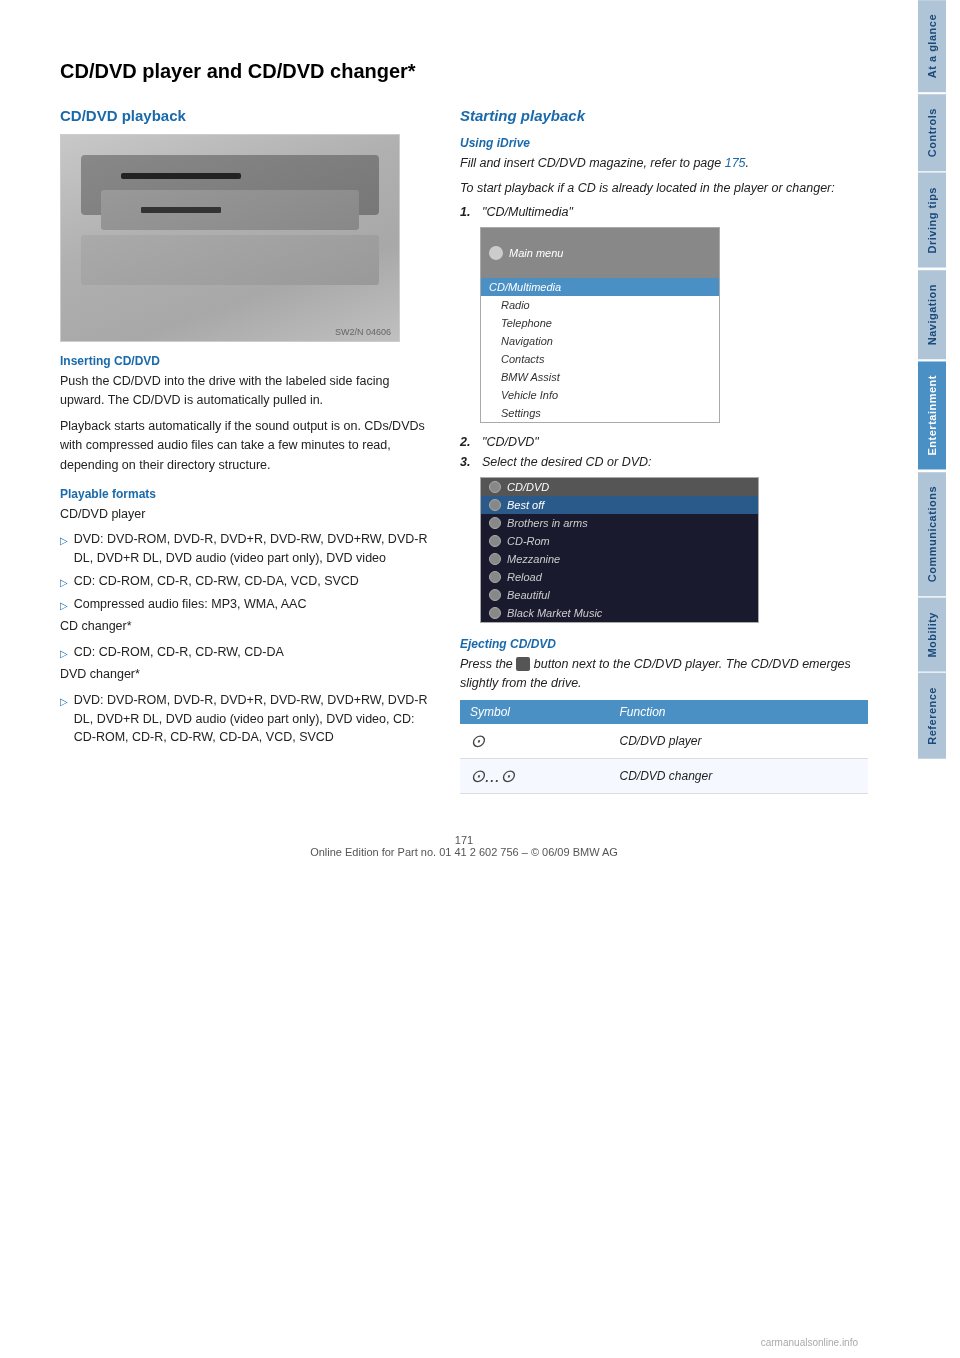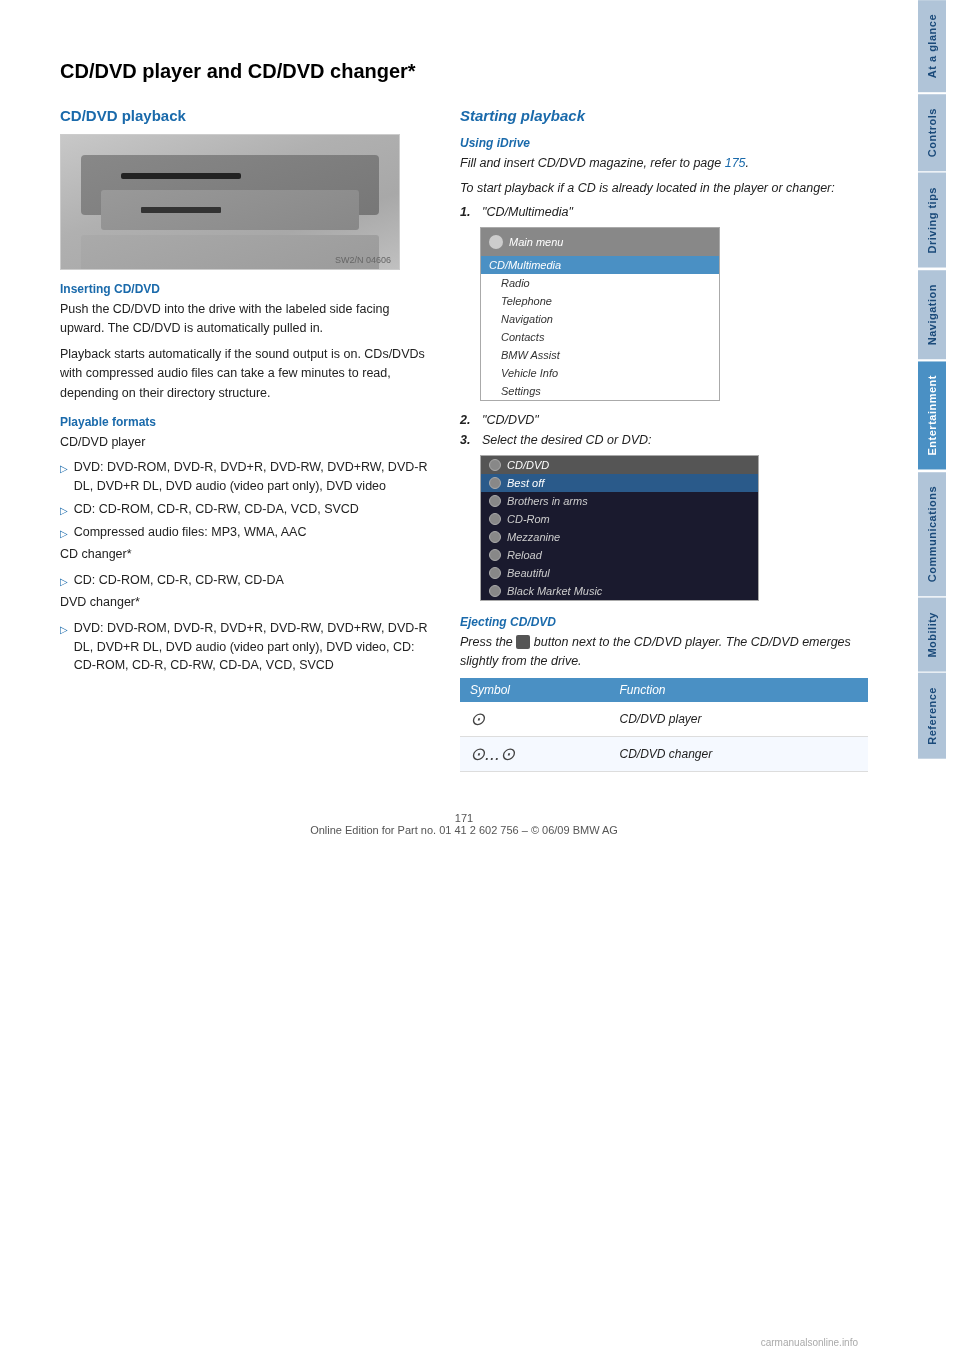--- a/index.html
+++ b/index.html
@@ -79,21 +79,21 @@
     .subsection-heading {
       font-size: 12px;
       font-weight: bold;
       color: #1a6aab;
       margin-bottom: 4px;
       margin-top: 12px;
     }
 
     .car-image {
       width: 340px;
-      height: 136px;
+      height: 208px;
       background: #e8e8e8;
       border: 1px solid #ccc;
       margin-bottom: 12px;
       position: relative;
       overflow: hidden;
       display: flex;
       align-items: center;
       justify-content: center;
     }
 
@@ -146,21 +146,21 @@
       width: 240px;
       border: 1px solid #aaa;
       background: #fff;
       margin: 8px 0 12px 20px;
       font-size: 11px;
     }
 
     .menu-title-bar {
       background: #888;
       color: #fff;
-      padding: 7px 8px;
+      padding: 18px 8px;
       font-size: 11px;
       display: flex;
       align-items: center;
       gap: 6px;
     }
 
     .menu-title-bar-icon {
       width: 14px;
       height: 14px;
       border-radius: 50%;

